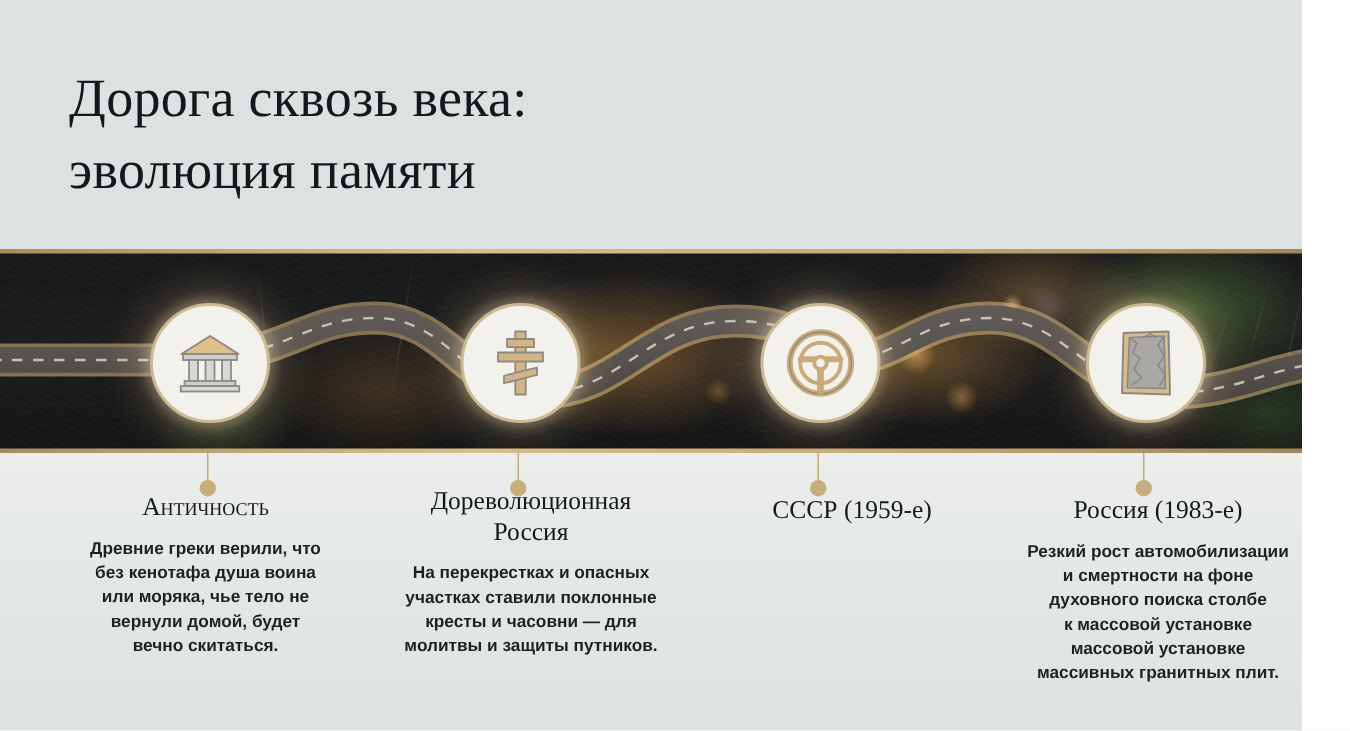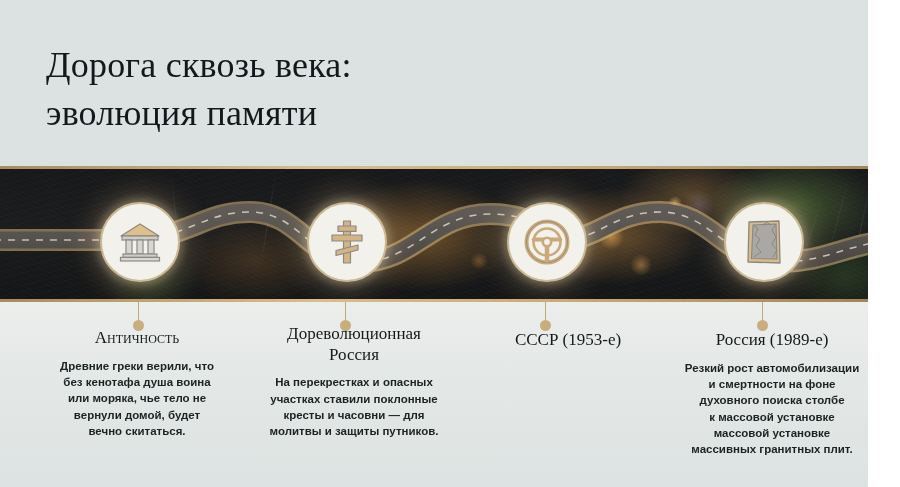--- a/index.html
+++ b/index.html
@@ -282,25 +282,25 @@
     <div class="col" style="left:28px;width:218px;">
       <div class="col-heading">Античность</div>
       <div class="col-body">Древние греки верили, что
 без кенотафа душа воина
 или моряка, чье тело не
 вернули домой, будет
 вечно скитаться.</div>
     </div>
 
     <div class="col" style="left:462px;width:212px;top:28px;">
-      <div class="col-heading normal-caps">СССР (1953-е)</div>
+      <div class="col-heading normal-caps">СССР (1959-е)</div>
     </div>
 
     <div class="col" style="left:654px;width:236px;top:28px;">
-      <div class="col-heading normal-caps">Россия (1989-е)</div>
+      <div class="col-heading normal-caps">Россия (1983-е)</div>
       <div class="col-body">Резкий рост автомобилизации
 и смертности на фоне
 духовного поиска столбе
 к массовой установке
 массовой установке
 массивных гранитных плит.</div>
     </div>
   </div>
 
 </div>

